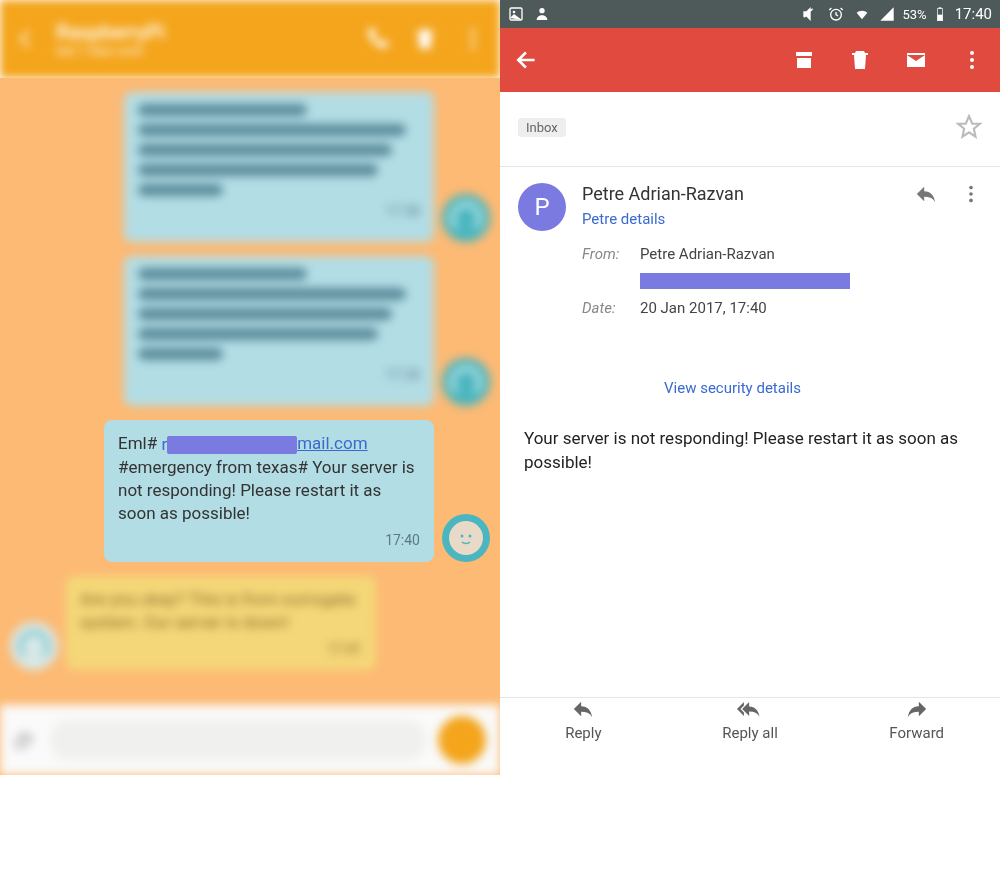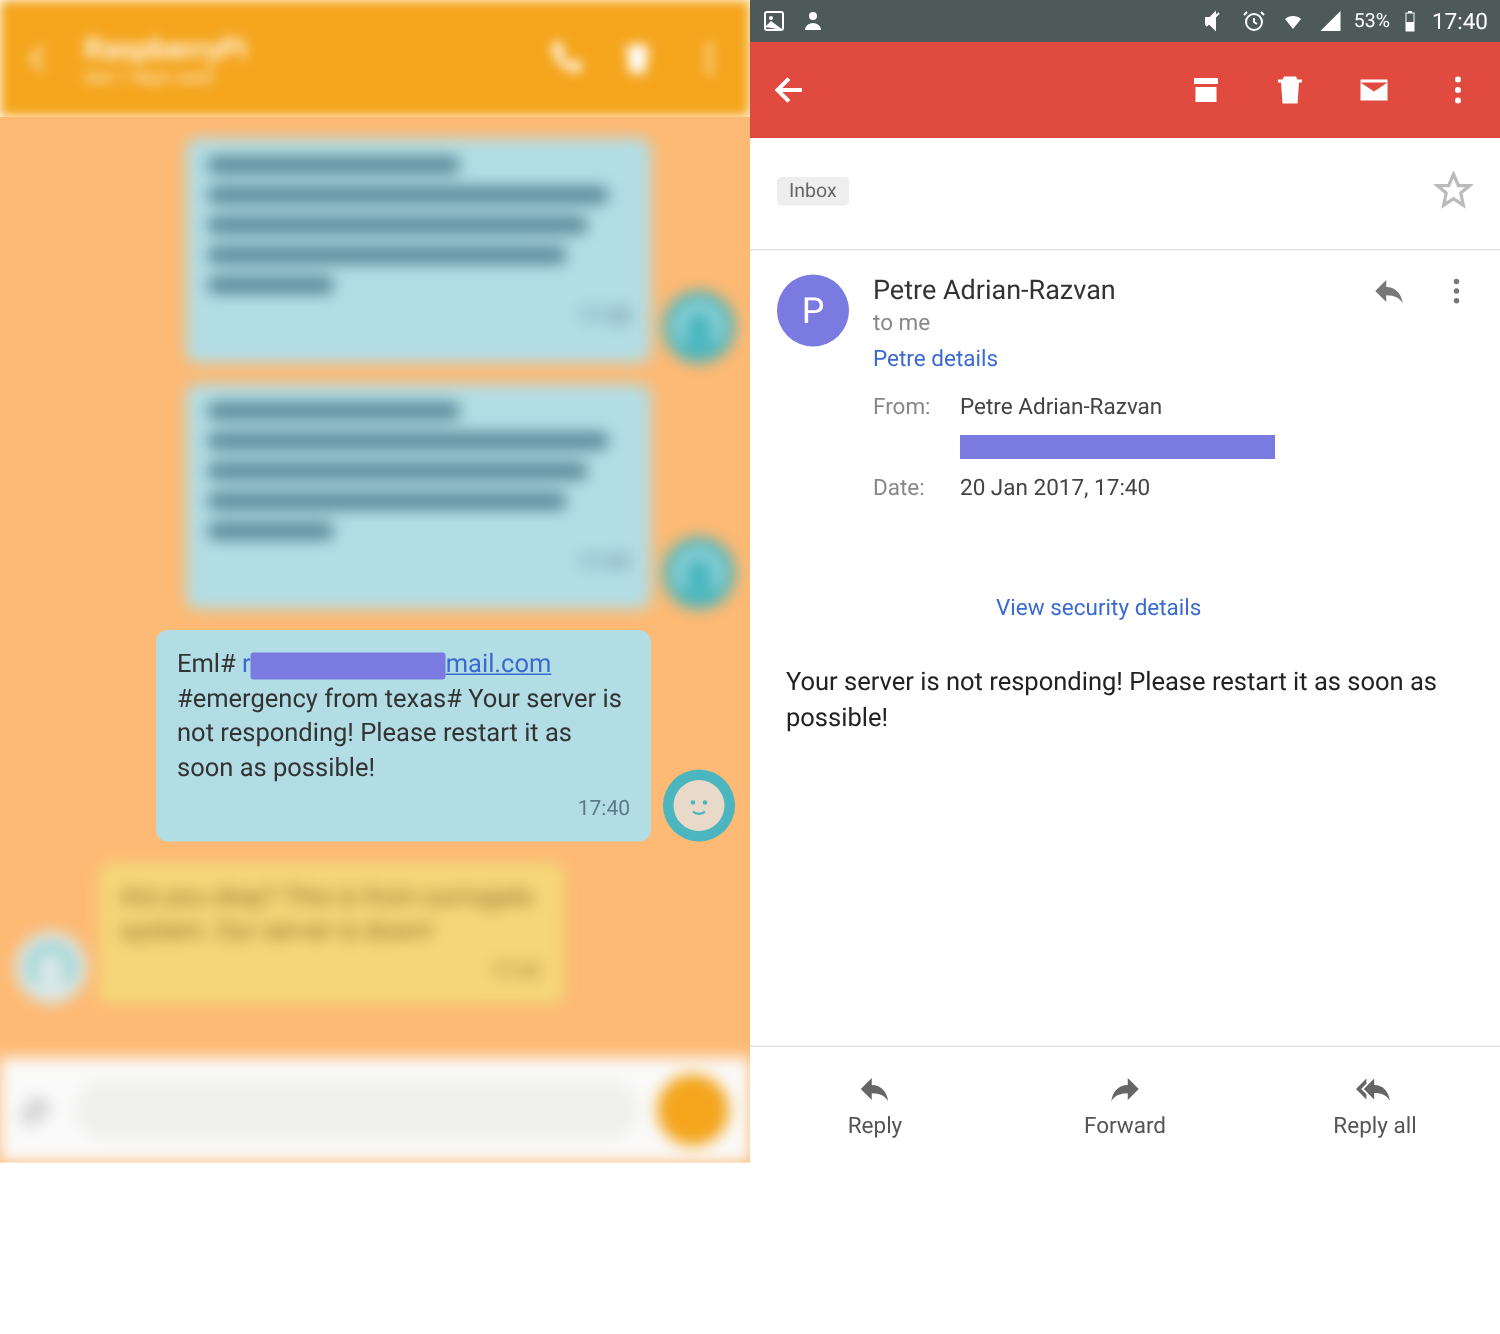--- a/index.html
+++ b/index.html
@@ -111,37 +111,37 @@
 .sender-name { font-size: 18px; color: #333; }
 .to-line { font-size: 15px; color: #888; margin-top: 2px; }
 .hide-details { font-size: 15px; color: #3a6ad0; margin-top: 6px; display:inline-block; }
 .msg-actions { display: flex; gap: 22px; align-items: center; }
 
 .details-grid {
   padding: 8px 18px 6px 82px;
   font-size: 15px;
 }
 .detail-row { display: flex; margin-bottom: 10px; align-items: center; }
-.detail-label { width: 58px; color: #888; }
+.detail-label { width: 58px; color: #888; font-style: italic; }
 .detail-value { color: #444; }
 .redacted { background: #7a7ae0; display:inline-block; height: 16px; }
 .security-link { color: #3a6ad0; font-size: 15px; margin-left: 82px; margin-bottom: 16px; display:inline-block; padding-left:0;margin-top:46px; }
 
 .msg-body {
   padding: 14px 18px 18px 24px;
   font-size: 17px; color: #222; line-height: 1.4;
 }
 
 .bottom-actions {
   margin-top: auto;
   height: 78px;
   border-top: 1px solid #e5e5e5;
   display: flex;
 }
-.action { flex: 1; display: flex; flex-direction: column; align-items: center; justify-content: center; gap: 4px; color: #555; font-size: 15px; }
+.action { flex: 1; display: flex; flex-direction: column; align-items: center; gap: 4px; color: #555; font-size: 15px; }
 .action svg { width: 26px; height: 22px; }
 
 svg { display: block; }
 </style>
 </head>
 <body>
 
 <div class="panel panel-left">
   <div class="sms-header">
     <svg class="sms-back" viewBox="0 0 24 24" fill="#fff">
@@ -310,21 +310,20 @@
   </div>
 
   <div class="divider"></div>
 
   <div class="msg-header">
     <div class="sender-avatar">
       <span>P</span>
     </div>
     <div class="sender-block">
       <div class="sender-name">Petre Adrian-Razvan</div>
-      <div class="to-line">to me</div>
       <span class="hide-details">Petre details</span>
     </div>
     <div class="msg-actions">
       <svg width="24" height="22" viewBox="0 0 24 24" fill="#777">
           <path d="M10 4L2 12l8 8v-5c6 0 10 2 12 6-1-7-5-12-12-12V4z"></path>
         </svg>
       <svg width="22" height="22" viewBox="0 0 24 24" fill="#777">
           <circle cx="12" cy="5" r="2"></circle>
           <circle cx="12" cy="12" r="2"></circle>
           <circle cx="12" cy="19" r="2"></circle>
@@ -351,25 +350,25 @@
   <div class="msg-body">Your server is not responding! Please restart it as soon as possible!</div>
 
   <div class="bottom-actions">
     <div class="action">
       <svg viewBox="0 0 24 24" fill="#666">
           <path d="M10 4L2 12l8 8v-5c6 0 10 2 12 6-1-7-5-12-12-12V4z"></path>
         </svg>
       <span>Reply</span>
     </div>
     <div class="action">
+      <svg viewBox="0 0 30 24" fill="#666">
+          <path d="M8 4L0 12l8 8v-4l-4-4 4-4V4zm6 0l-8 8 8 8v-5c6 0 10 2 12 6-1-7-5-12-12-12V4z"></path>
+        </svg>
+      <span>Reply all</span>
+    </div>
+    <div class="action">
       <svg viewBox="0 0 24 24" fill="#666">
           <path d="M14 4l8 8-8 8v-5c-6 0-10 2-12 6 1-7 5-12 12-12V4z"></path>
         </svg>
       <span>Forward</span>
     </div>
-    <div class="action">
-      <svg viewBox="0 0 30 24" fill="#666">
-          <path d="M8 4L0 12l8 8v-4l-4-4 4-4V4zm6 0l-8 8 8 8v-5c6 0 10 2 12 6-1-7-5-12-12-12V4z"></path>
-        </svg>
-      <span>Reply all</span>
-    </div>
   </div>
 </div>
 
 </body></html>

